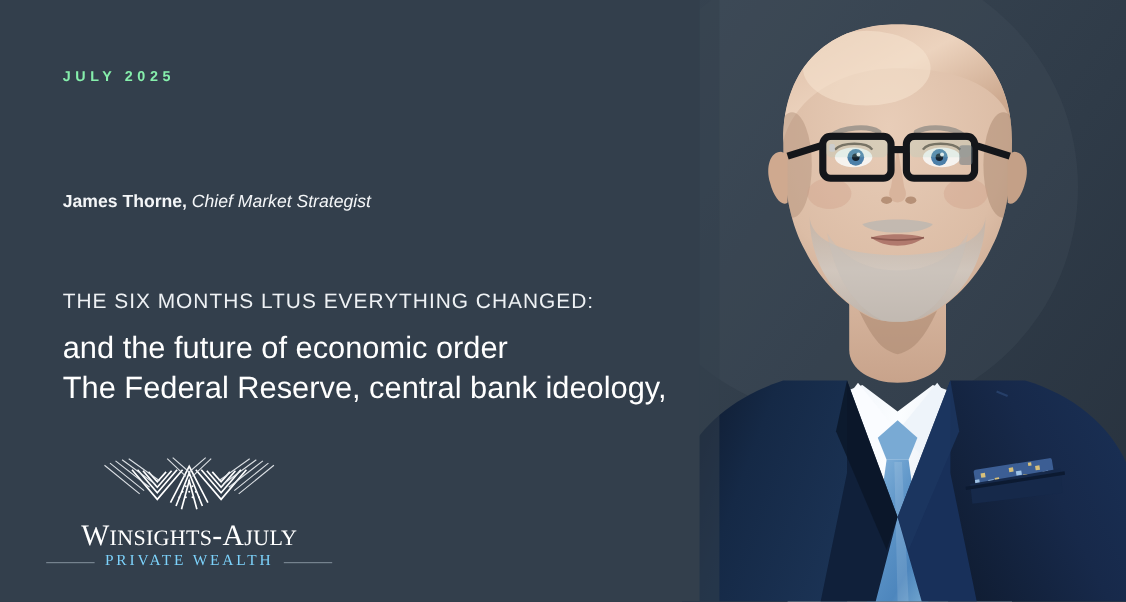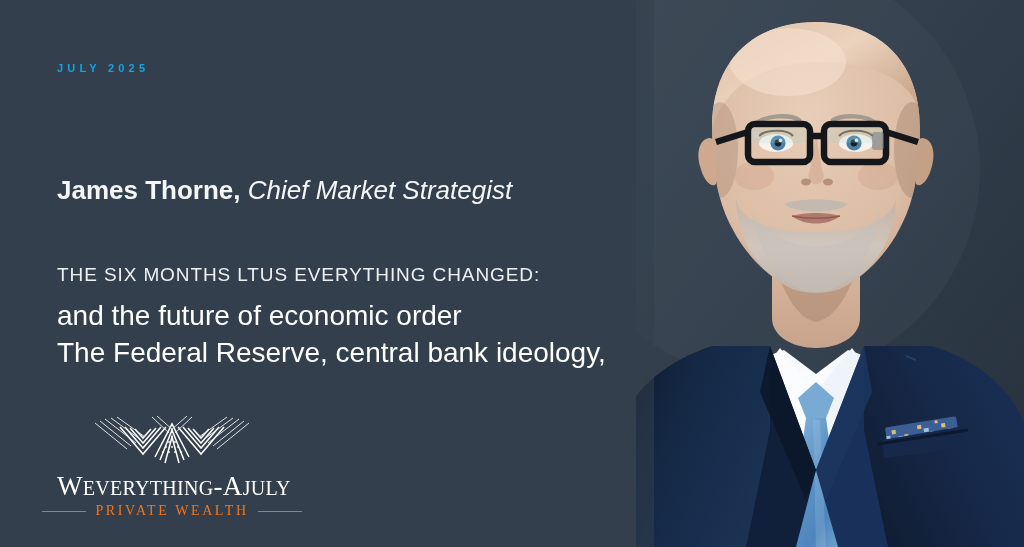--- a/index.html
+++ b/index.html
@@ -12,34 +12,34 @@
   .canvas {
     position:relative;
     width:1024px; height:547px;
     background:#333f4c;
     overflow:hidden;
   }
 
   
   .date {
     position:absolute; left:57px; top:62px;
-    font-size:11px; font-weight:bold; letter-spacing:4.2px;
-    color:#0ea5e9; white-space:nowrap;
+    font-size:13px; font-weight:bold; letter-spacing:4.2px;
+    color:#86efac; white-space:nowrap;
   }
   .title {
     position:absolute; left:52px; top:89px;
     font-family:"Liberation Serif", serif;
     font-size:68px; font-weight:bold;
     letter-spacing:0.5px;
     color:#ffffff; white-space:nowrap;
     line-height:1.0;
   }
   .byline {
     position:absolute; left:57px; top:175px;
-    font-size:26px; color:#f4f6f8; white-space:nowrap;
+    font-size:16px; color:#f4f6f8; white-space:nowrap;
   }
   .byline .nm { font-weight:bold; }
   .byline .role { font-style:italic; font-weight:normal; }
 
   .kicker {
     position:absolute; left:57px; top:264px;
     font-size:19px; font-weight:normal; letter-spacing:0.9px;
     color:#eef1f4; white-space:nowrap;
   }
   .sub {
@@ -60,21 +60,21 @@
   }
   .logo-word .sc { font-size:20px; }
   .logo-tag-row {
     display:flex; align-items:center; justify-content:center;
     gap:9px; margin-top:3px;
   }
   .logo-tag-row .rule { height:1px; background:#7d8a96; flex:0 0 44px; }
   .logo-tag {
     font-family:"Liberation Serif", serif;
     font-size:14px; letter-spacing:2.6px;
-    color:#f97316; white-space:nowrap;
+    color:#7dd3fc; white-space:nowrap;
   }
 
   
   .portrait {
     position:absolute; right:0; top:0;
     width:404px; height:547px;
     overflow:hidden;
   }
   .portrait svg { display:block; width:404px; height:547px; }
 </style>
@@ -316,21 +316,21 @@
         <circle cx="115" cy="34" r="0.9"></circle>
           <circle cx="121" cy="34" r="0.9"></circle>
         <circle cx="106" cy="39" r="0.9"></circle>
           <circle cx="112" cy="39" r="0.9"></circle>
         <circle cx="118" cy="39" r="0.9"></circle>
           <circle cx="124" cy="39" r="0.9"></circle>
         <circle cx="115" cy="19" r="0.9"></circle>
       </g>
     </svg>
     <div class="logo-word">
-      <span>W</span><span class="sc">EVERYTHING</span><span>-A</span><span class="sc">JULY</span>
+      <span>W</span><span class="sc">INSIGHTS</span><span>-A</span><span class="sc">JULY</span>
     </div>
     <div class="logo-tag-row">
       <span class="rule"></span>
       <span class="logo-tag">PRIVATE WEALTH</span>
       <span class="rule"></span>
     </div>
   </div>
 
 </div>
 

